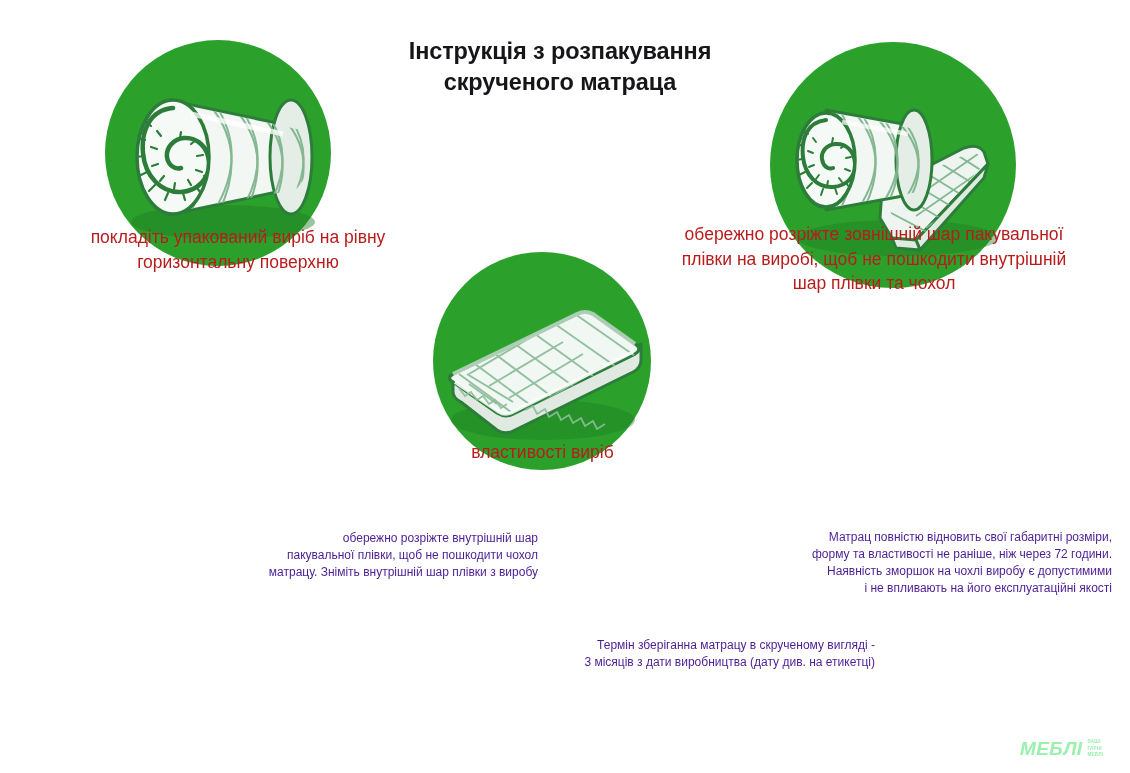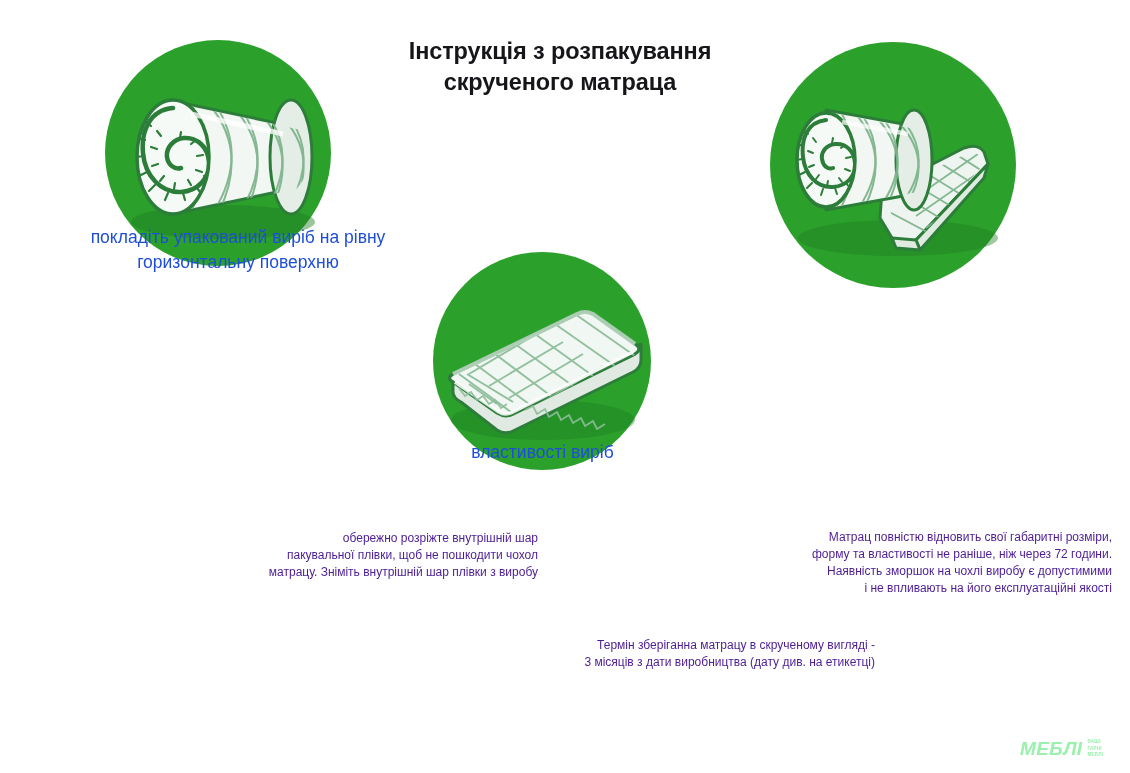--- a/index.html
+++ b/index.html
@@ -48,21 +48,21 @@
   
   .illus { position: absolute; }
   #illus-1 { left: 105px; top: 40px;  width: 226px; height: 226px; }
   #illus-2 { left: 770px; top: 42px;  width: 246px; height: 246px; }
   #illus-3 { left: 433px; top: 252px; width: 218px; height: 218px; }
 
   
   .caption {
     position: absolute;
     text-align: center;
-    color: #1d4ed8;
+    color: #b91c1c;
     font-size: 17.5px;
     line-height: 1.4;
     white-space: pre-line;
     z-index: 5;
   }
   #caption-1 { left: 28px;  top: 225px; width: 420px; }
   #caption-2 { left: 628px; top: 222px; width: 492px; }
   #caption-3 { left: 435px; top: 440px; width: 215px; }
 
   
@@ -223,20 +223,23 @@
           <path d="M38,92 l-5,-4 M33,104 l-6,-2 M32,117 l-6,1 M35,130 l-6,3 M42,141 l-5,5
                    M53,147 l-2,6 M65,146 l2,6 M76,141 l4,5 M83,131 l6,3 M86,120 l6,0"></path>
           <path d="M46,100 l-3,-4 M43,111 l-5,-2 M44,123 l-5,2 M49,133 l-3,4 M58,139 l-1,5
                    M69,136 l3,4 M75,127 l5,2 M76,116 l5,-1 M71,106 l4,-3 M62,101 l1,-5"></path>
         </g>
       </g>
 
       <path d="M72,80 L138,92" stroke="#ffffff" stroke-width="4.5" opacity="0.7" fill="none"></path>
     </svg>
   </div>
+  <div class="caption" id="caption-2">обережно розріжте зовнішній шар пакувальної
+плівки на виробі, щоб не пошкодити внутрішній
+шар плівки та чохол</div>
 
   <div class="circle" id="circle-3"></div>
   <div class="illus" id="illus-3">
     <svg viewBox="0 0 218 218" width="218" height="218" xmlns="http://www.w3.org/2000/svg">
       <defs>
         <clipPath id="flatTop3">
           <path d="M22,120 L142,64 Q152,60 160,64 L200,96 Q206,101 198,106 L78,164 Q70,168 62,163 L22,128 Q16,124 22,120 Z"></path>
         </clipPath>
       </defs>
 

